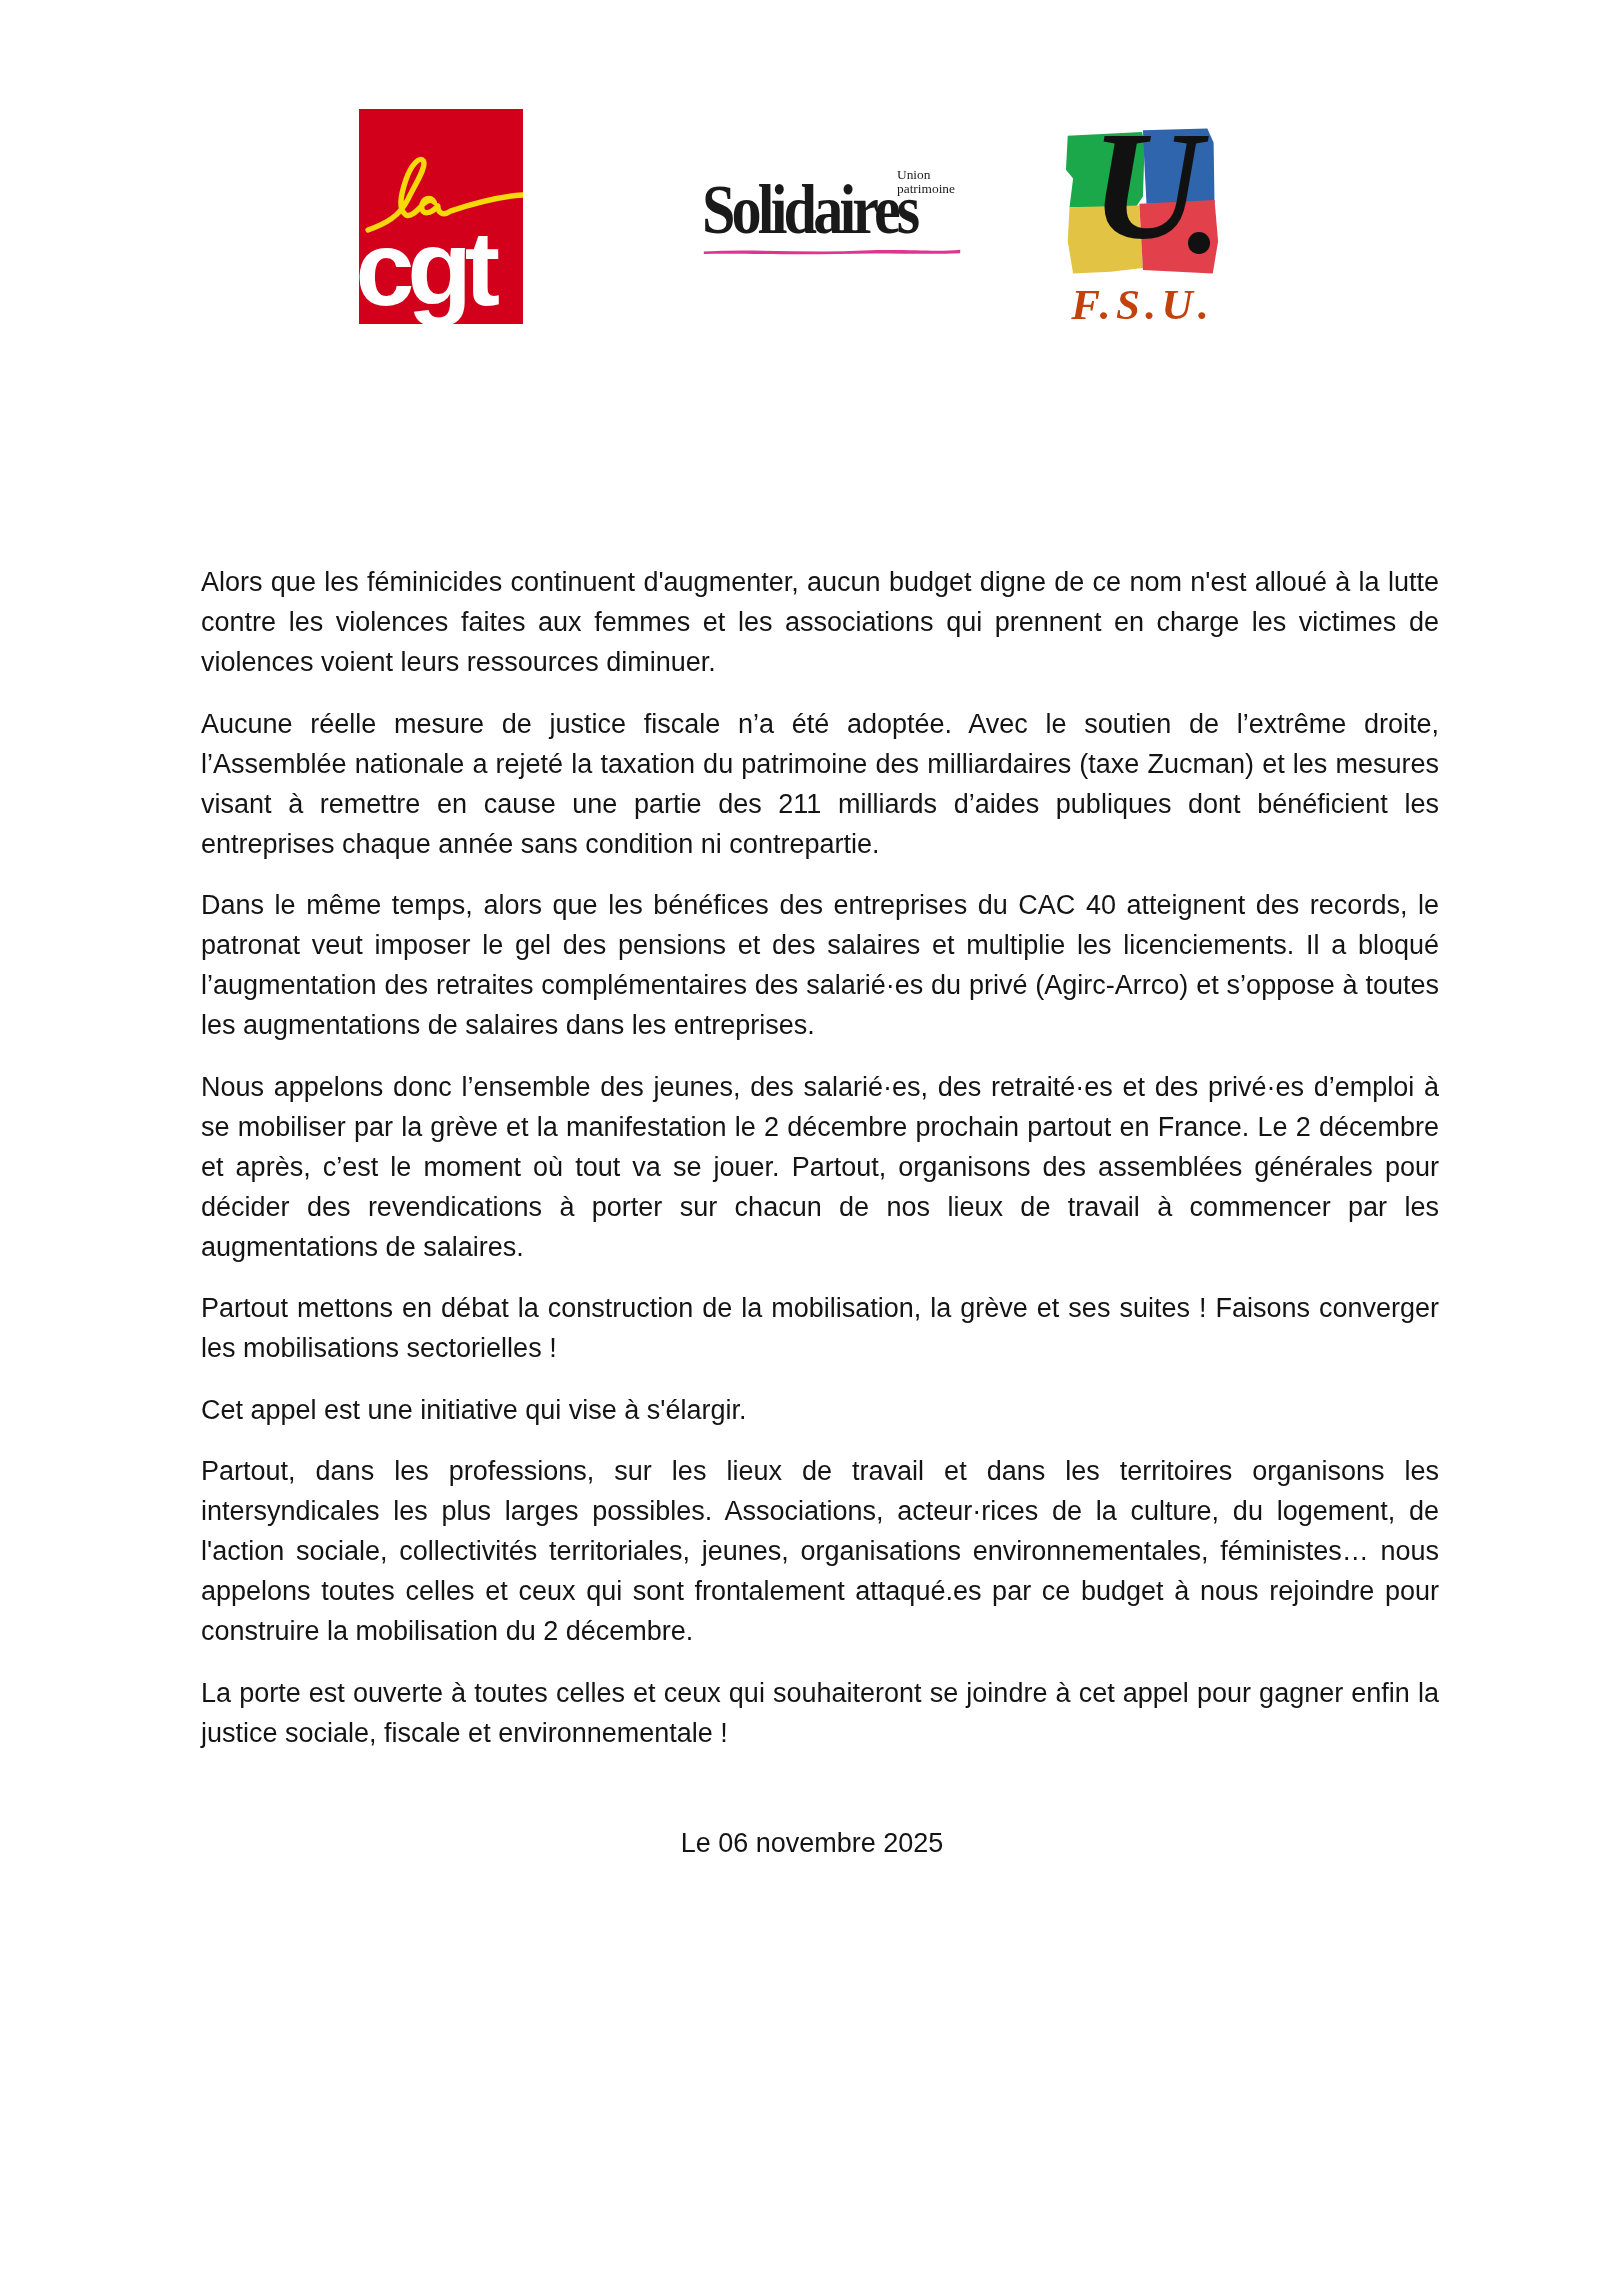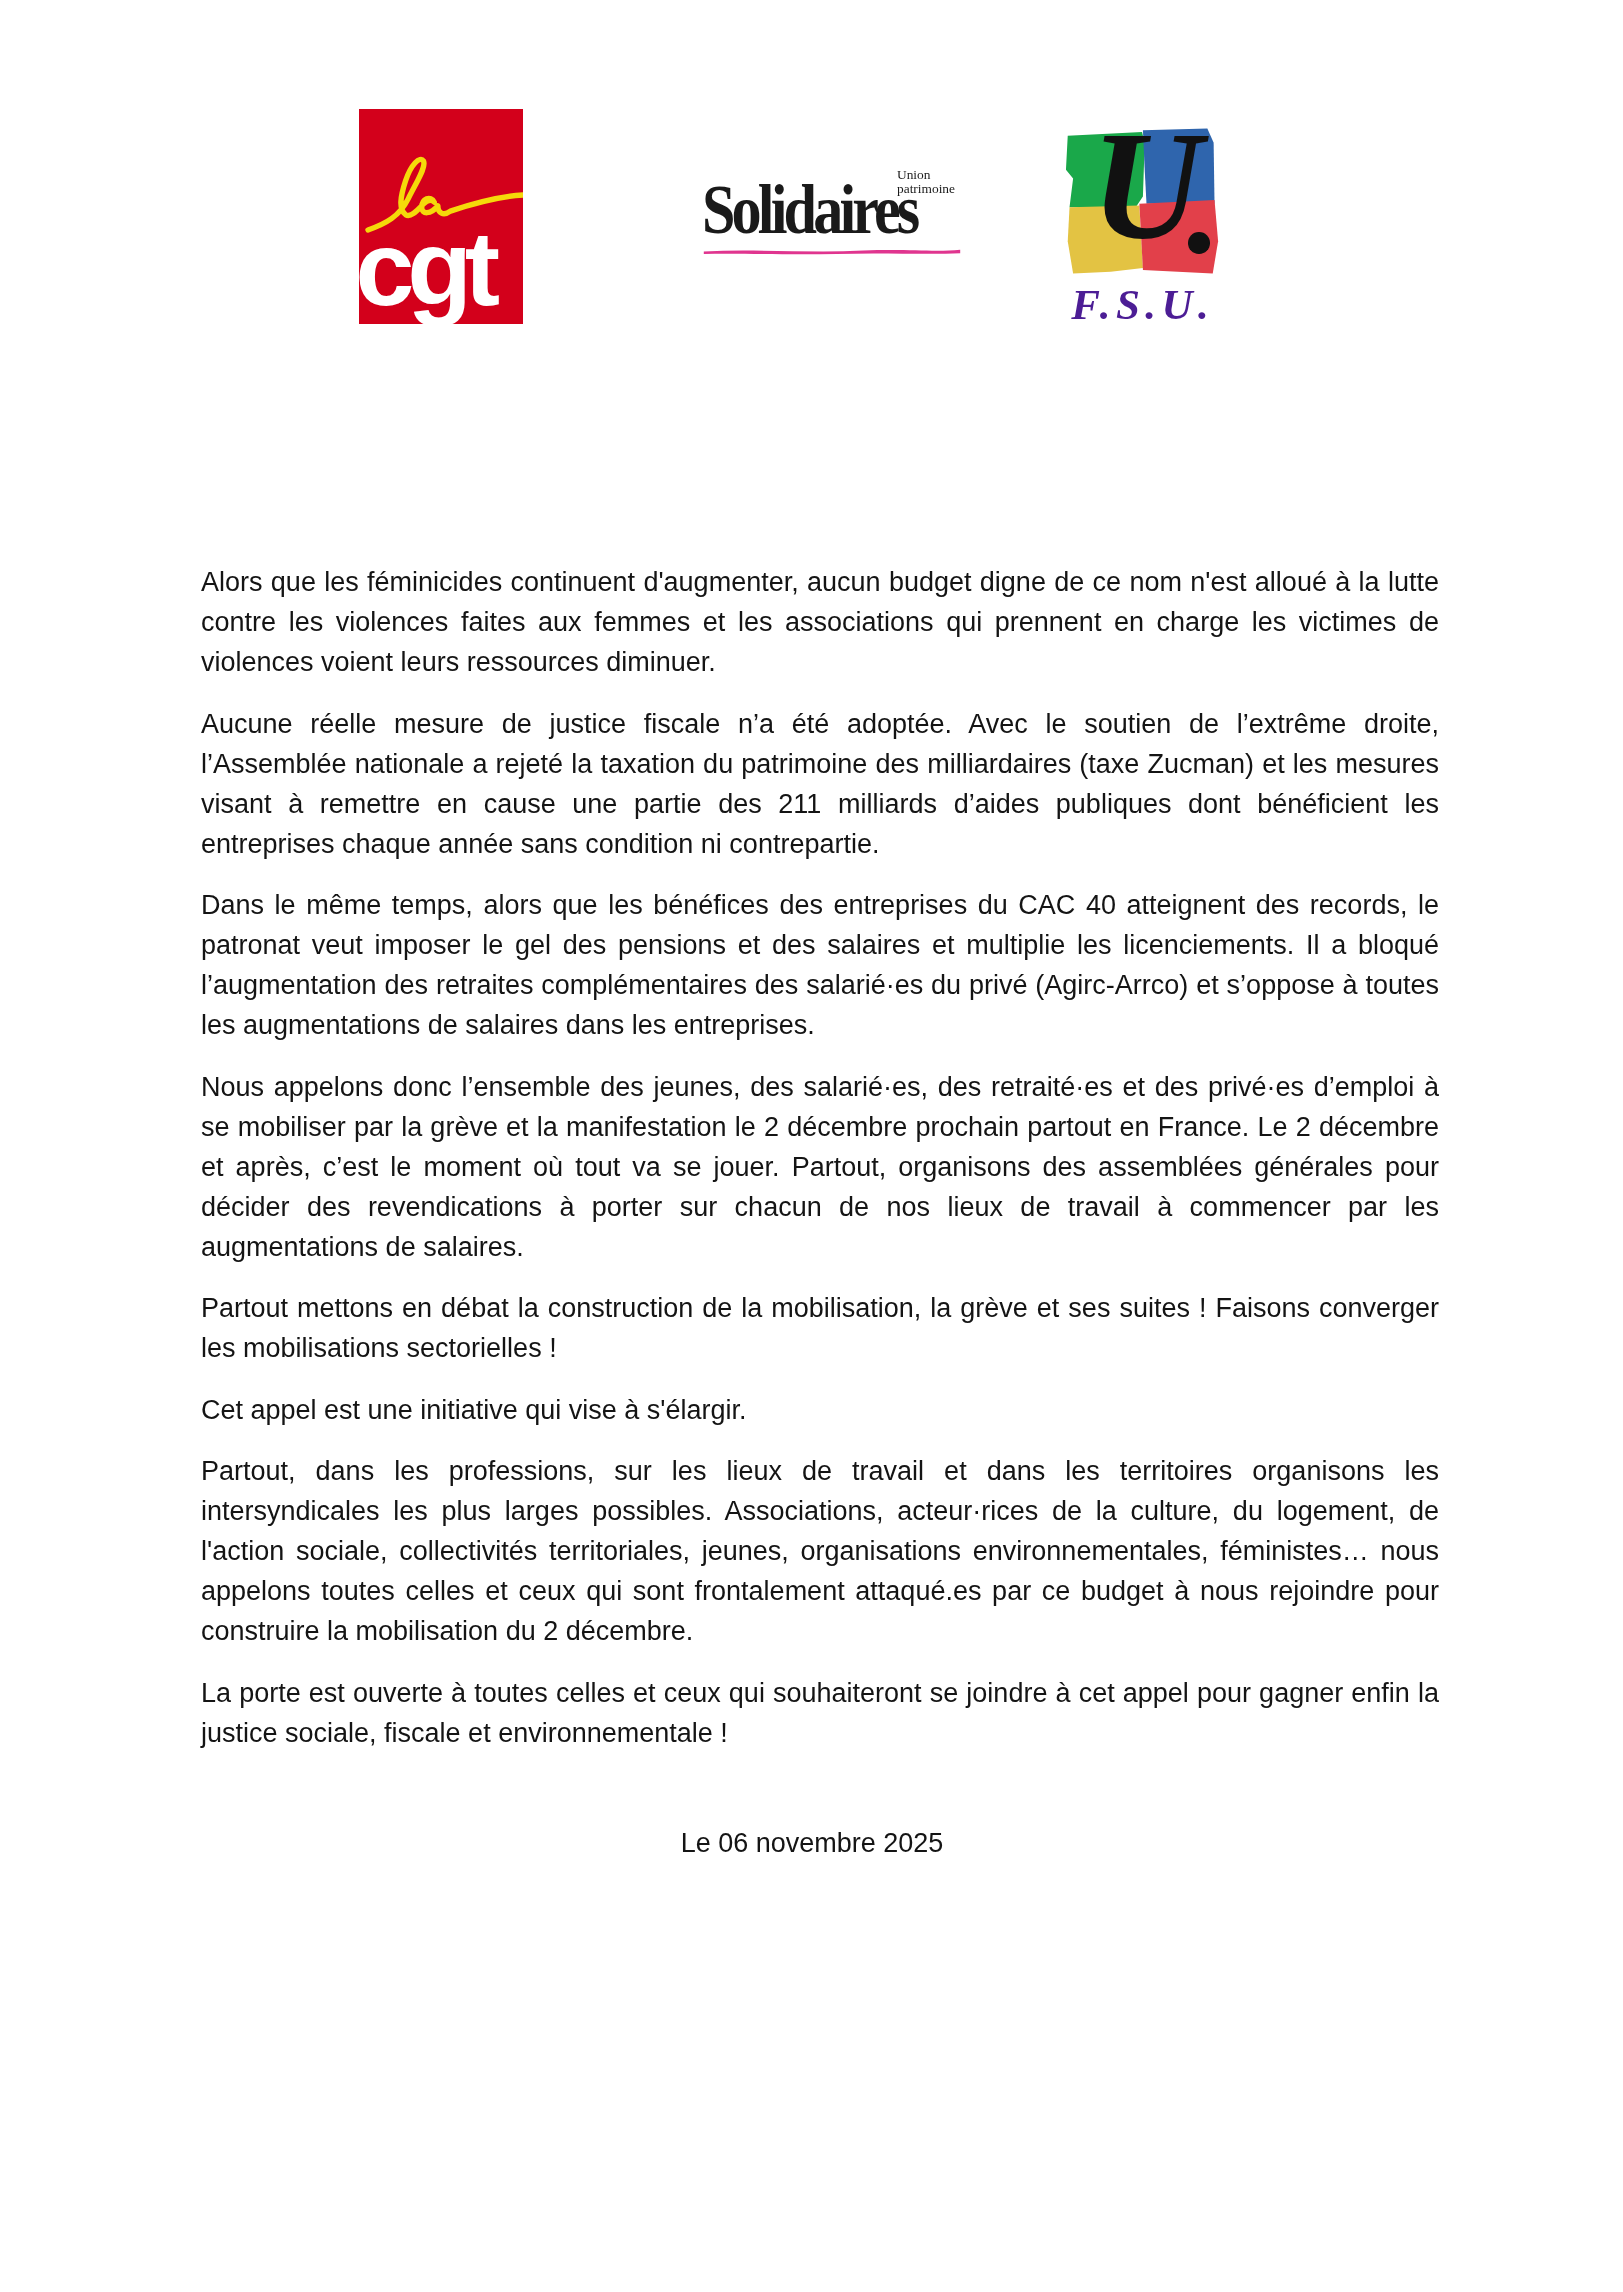--- a/index.html
+++ b/index.html
@@ -15,21 +15,21 @@
   .solidaires { left: 690px; top: 161px; width: 260px; height: 103px; margin-left: 12px; }
   .sol-union { position: absolute; left: 195px; top: 7.2px; font-family: "Liberation Serif", serif; font-size: 13.4px; line-height: 14.3px; color: #1a1a1a; text-align: left; }
   .sol-union div { white-space: nowrap; }
   .sol-main { position: absolute; left: 0; top: 14.3px; font-family: "Liberation Serif", serif; font-weight: bold; font-size: 70px; color: #1a1a1a; letter-spacing: -4.5px; line-height: 1; transform: scaleX(0.86); transform-origin: left top; }
   .sol-underline { position: absolute; left: 0; top: 86px; width: 260px; height: 8px; }
 
   .fsu { left: 1057px; top: 107px; width: 179px; height: 224px; }
   .fsu svg { position: absolute; left: 0; top: 0; width: 179px; height: 179px; }
   .fsu-letter { position: absolute; left: 34px; top: 1.8px; font-family: "Liberation Serif", serif; font-style: italic; font-weight: bold; font-size: 154px; color: #111; line-height: 1; }
   .fsu-dot { position: absolute; left: 131px; top: 125px; width: 21.5px; height: 21.5px; border-radius: 50%; background: #111; }
-  .fsu-label { position: absolute; left: 14.3px; top: 176px; font-family: "Liberation Serif", serif; font-style: italic; font-weight: bold; font-size: 43px; color: #4c1d95; letter-spacing: 5.4px; line-height: 1; white-space: nowrap; }
+  .fsu-label { position: absolute; left: 14.3px; top: 176px; font-family: "Liberation Serif", serif; font-style: italic; font-weight: bold; font-size: 43px; color: #c2410c; letter-spacing: 5.4px; line-height: 1; white-space: nowrap; }
 
   
   .body { position: absolute; left: 201px; top: 562px; width: 1238px; font-family: "Liberation Sans", sans-serif; font-size: 27px; line-height: 40px; color: #141414; }
   .body p { margin: 0 0 21.5px 0; text-align: justify; }
   .date { position: absolute; left: 193px; top: 1823px; width: 1238px; text-align: center; font-family: "Liberation Sans", sans-serif; font-size: 27px; line-height: 40px; color: #141414; }
 </style>
 </head>
 <body>
 
 <div class="page">

